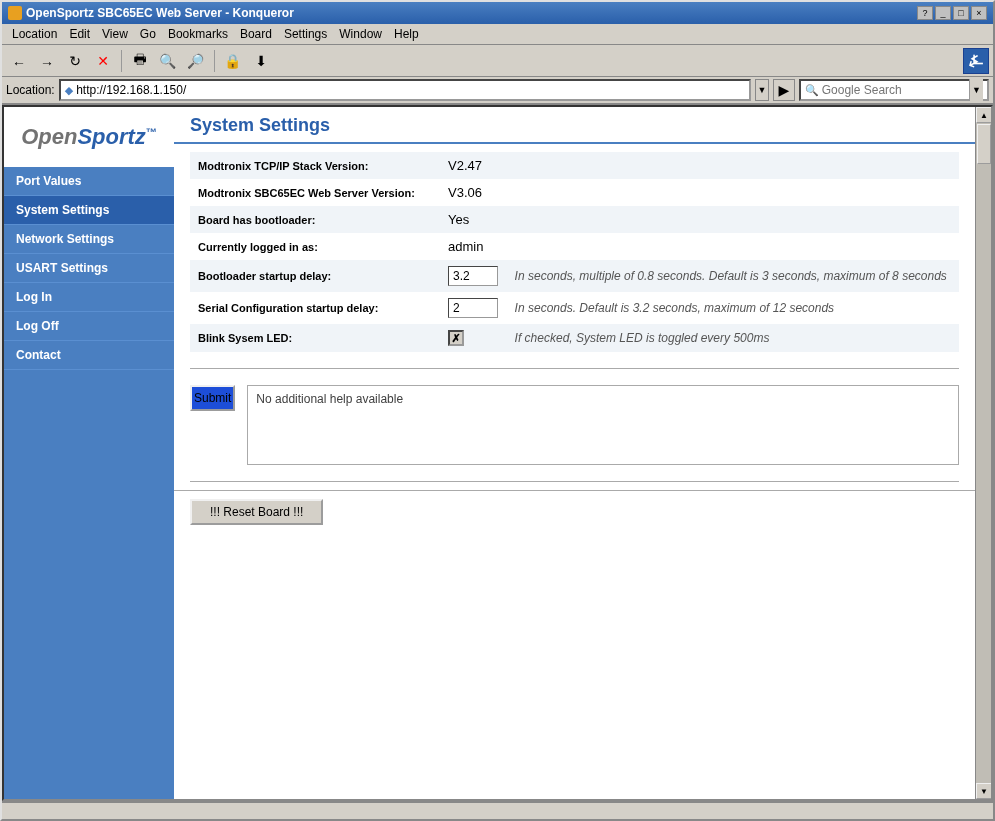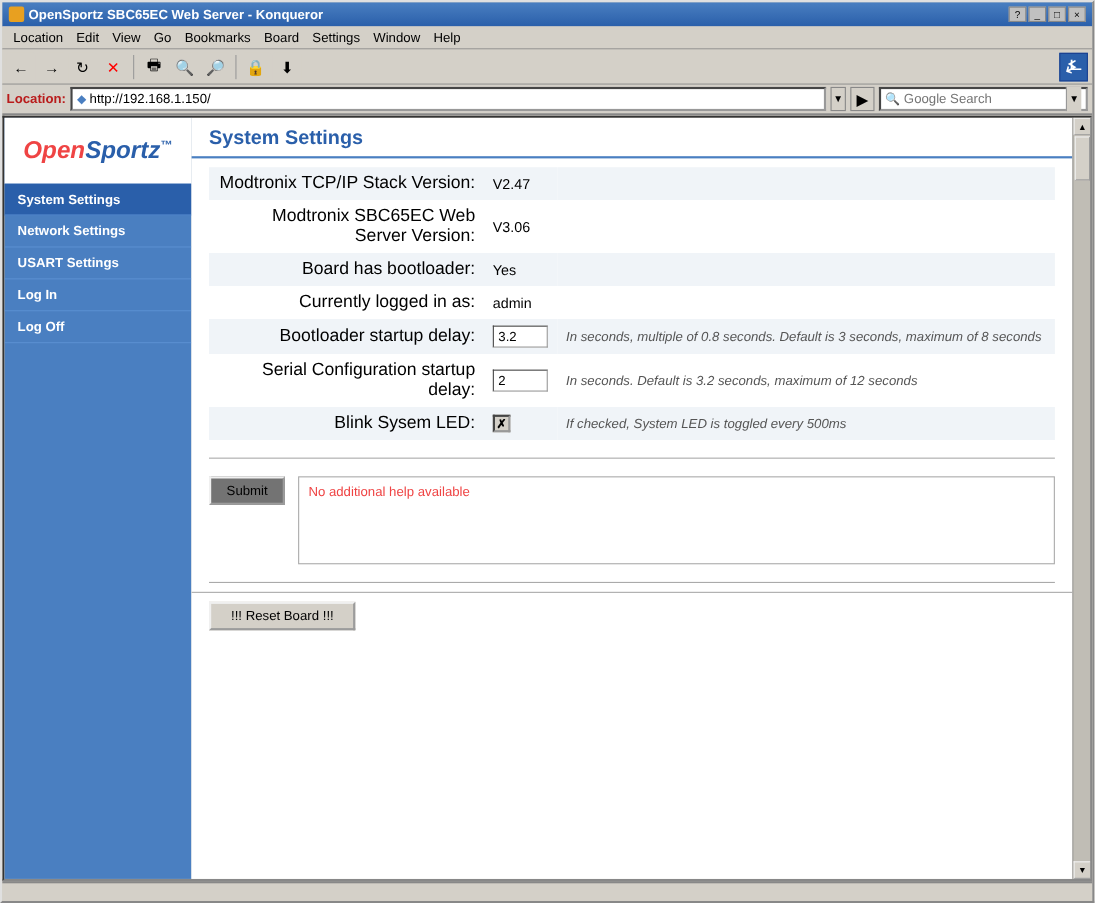--- a/index.html
+++ b/index.html
@@ -64,21 +64,21 @@
     
     .location-bar {
       background: #d4d0c8;
       border-bottom: 2px solid #888;
       padding: 2px 4px;
       display: flex;
       align-items: center;
       gap: 4px;
       font-size: 12px;
     }
-    .location-label { font-size: 12px; color: #b91c1c; font-weight: bold; }
+    .location-label { font-size: 12px; color: #000000; }
     .location-input-wrap {
       flex: 1; display: flex; align-items: center;
       background: white; border: 2px inset #999;
       padding: 1px 4px; height: 22px;
     }
     .location-icon { font-size: 11px; color: #4a7fc1; margin-right: 3px; }
     .location-input {
       border: none; outline: none; font-size: 12px;
       background: transparent; flex: 1;
     }
@@ -118,21 +118,21 @@
     }
     .sidebar-logo {
       background: white;
       padding: 10px 10px;
       display: flex;
       align-items: center;
       justify-content: center;
       min-height: 60px;
     }
     .logo-text { font-size: 22px; font-weight: bold; }
-    .logo-open { color: #ef4444; font-style: italic; }
+    .logo-open { color: #737373; font-style: italic; }
     .logo-sportz { color: #2a5faa; font-style: italic; text-align: center; }
     .logo-tm { font-size: 11px; vertical-align: super; color: #2a5faa; }
     .sidebar-nav { display: flex; flex-direction: column; }
     .nav-item {
       padding: 7px 12px;
       color: white;
       font-size: 12px;
       cursor: pointer;
       border-bottom: 1px solid #5a8fd1;
       font-weight: bold;
@@ -163,23 +163,22 @@
       width: 100%;
       border-collapse: collapse;
     }
     .settings-table tr:nth-child(odd) td { background: #f0f4f8; }
     .settings-table tr:nth-child(even) td { background: white; }
     .settings-table td {
       padding: 6px 8px;
       vertical-align: middle;
     }
     .label-cell {
-      text-align: right;
-      font-weight: normal;
-      font-size: 16px;
+      font-weight: bold;
+      font-size: 11px;
       width: 250px;
       color: #000;
     }
     .value-cell {
       font-size: 13px;
       color: #000;
     }
     .hint-cell {
       font-size: 12px;
       color: #555;
@@ -209,34 +208,34 @@
     }
 
     
     .action-area {
       padding: 8px 16px;
       display: flex;
       align-items: flex-start;
       gap: 12px;
     }
     .submit-btn {
-      padding: 4px 14px;
-      font-size: 12px;
-      background: #737373;
+      padding: 4px 2px;
+      font-size: 12px;
+      background: #1d4ed8;
       border: 2px outset #f0f0f0;
       cursor: pointer;
       height: 26px;
     }
     .help-box {
       flex: 1;
       border: 1px solid #aaa;
       background: white;
       padding: 6px 8px;
       font-size: 12px;
-      color: #ef4444;
+      color: #404040;
       min-height: 80px;
     }
 
     
     .reset-area {
       padding: 8px 16px 16px;
       display: flex;
       align-items: center;
       justify-content: flex-start;
       border-top: 1px solid #aaa;
@@ -357,25 +356,27 @@
 
       <div style="display:flex; flex:1; overflow:hidden; border: 2px inset #888;">
 
         <div class="sidebar">
           <div class="sidebar-logo">
             <div class="logo-text">
               <span class="logo-open">Open</span><span class="logo-sportz">Sportz</span><span class="logo-tm">™</span>
             </div>
           </div>
           <nav class="sidebar-nav">
+            <div class="nav-item">Port Values</div>
             <div class="nav-item active">System Settings</div>
             <div class="nav-item">Network Settings</div>
             <div class="nav-item">USART Settings</div>
             <div class="nav-item">Log In</div>
             <div class="nav-item">Log Off</div>
+            <div class="nav-item">Contact</div>
           </nav>
         </div>
 
         <div class="main-content">
           <div class="page-header">
             <h1 class="page-title">System Settings</h1>
           </div>
 
           <div class="settings-section">
             <table class="settings-table">

